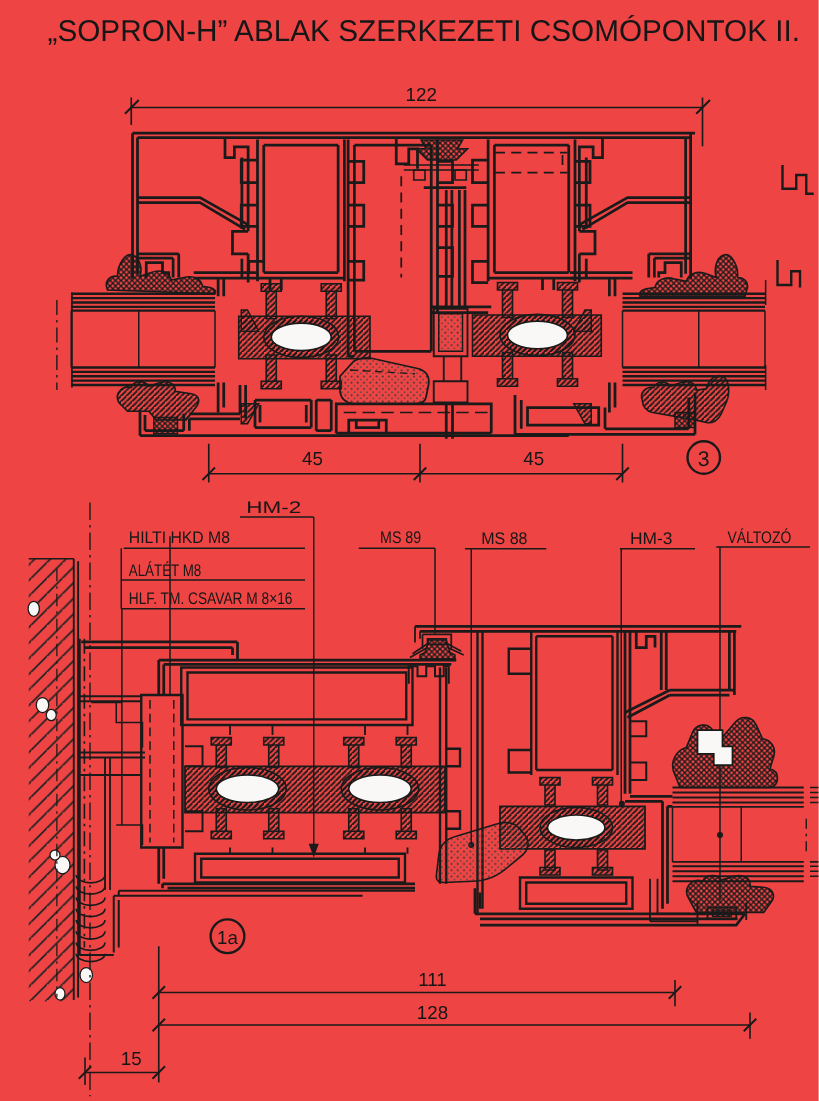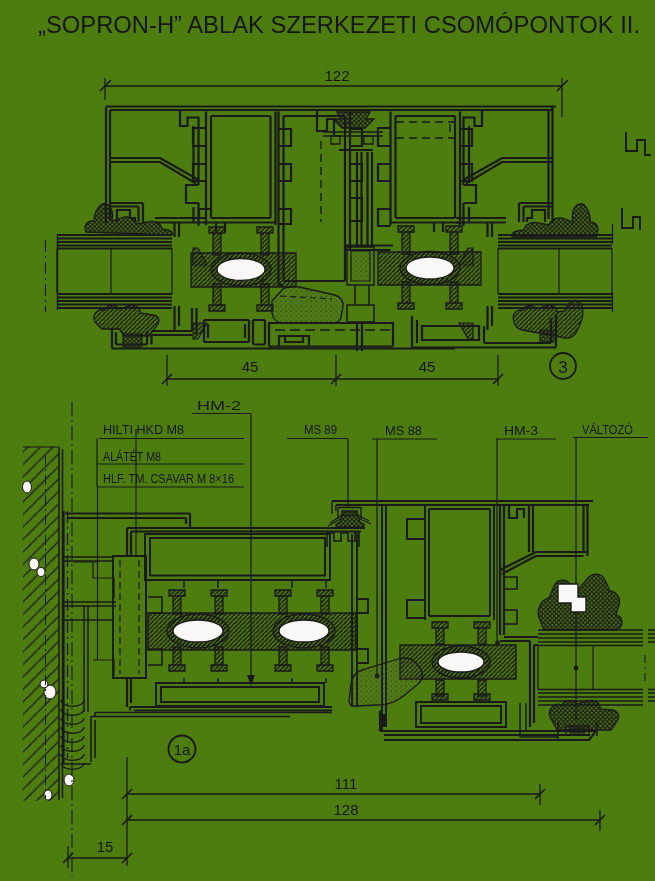--- a/index.html
+++ b/index.html
@@ -1,16 +1,16 @@
 <!DOCTYPE html>
 <html><head>
 <meta charset="utf-8">
 <style>
 html,body{margin:0;padding:0;background:#f8f7f5;}
-#page{width:655px;height:881px;position:relative;background:#4d7c0f;overflow:hidden;}
+#page{width:655px;height:881px;position:relative;background:#ef4444;overflow:hidden;}
 svg{position:absolute;left:0;top:0;}
 text{font-family:"Liberation Sans",sans-serif;fill:#161616;}
 </style>
 </head>
 <body>
 <div id="page">
 <svg width="655" height="881" viewBox="0 0 655 881">
 <defs>
 <pattern id="hd" patternUnits="userSpaceOnUse" width="4.4" height="4.4">
   <path d="M-1,5.4 L5.4,-1 M-1,9.8 L9.8,-1" stroke="#1a1a1a" stroke-width="1.45" fill="none"></path>

